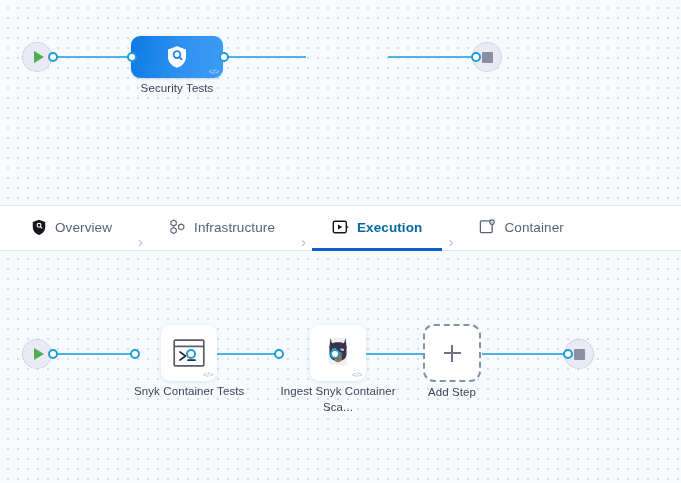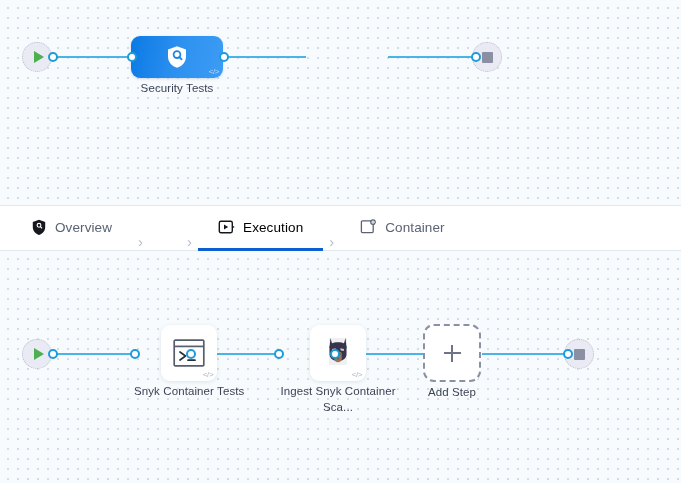--- a/index.html
+++ b/index.html
@@ -188,21 +188,21 @@
     height: 46px;
     padding: 0 4px;
     position: relative;
     cursor: pointer;
   }
   .tab-label {
     font-size: 13.5px;
     color: #5a6274;
     letter-spacing: 0.1px;
   }
-  .tab.active .tab-label { color: #000000; font-weight: normal; }
+  .tab.active .tab-label { color: #0369a1; font-weight: bold; }
   .tab.active::after {
     content: "";
     position: absolute;
     left: -16px; right: -16px;
     bottom: -1px;
     height: 3px;
     background: #0b5fd0;
   }
   .tab-icon { display: flex; align-items: center; justify-content: center; width: 17px; height: 17px; }
   .chevron {
@@ -260,20 +260,30 @@
           <path d="M7 0.7 L13.2 3.1 V8 C13.2 12 10.5 14.8 7 15.9 C3.5 14.8 0.8 12 0.8 8 V3.1 Z" fill="#16181d"></path>
           <circle cx="7" cy="6.3" r="1.9" fill="none" stroke="#ffffff" stroke-width="1.1"></circle>
           <line x1="8.4" y1="7.7" x2="9.7" y2="9" stroke="#ffffff" stroke-width="1.1" stroke-linecap="round"></line>
         </svg>
       </span>
       <span class="tab-label">Overview</span>
     </div>
 
     <span class="chevron">›</span>
 
+    <div class="tab">
+      <span class="tab-icon">
+        <svg width="17" height="16" viewBox="0 0 17 16">
+          <path d="M4.6 1.1 L7.2 2.6 V5.6 L4.6 7.1 L2 5.6 V2.6 Z" fill="none" stroke="#5a6274" stroke-width="1.1"></path>
+          <path d="M4.6 8.5 L7.2 10 V13 L4.6 14.5 L2 13 V10 Z" fill="none" stroke="#5a6274" stroke-width="1.1"></path>
+          <path d="M12.2 4.9 L14.8 6.4 V9.4 L12.2 10.9 L9.6 9.4 V6.4 Z" fill="none" stroke="#5a6274" stroke-width="1.1"></path>
+        </svg>
+      </span>
+      <span class="tab-label">Infrastructure</span>
+    </div>
 
     <span class="chevron">›</span>
 
     <div class="tab active">
       <span class="tab-icon">
         <svg width="17" height="16" viewBox="0 0 17 16">
           <rect x="1.3" y="2.3" width="13" height="11.4" rx="1.6" fill="none" stroke="#12161f" stroke-width="1.4"></rect>
           <path d="M6 5.4 L10.2 8 L6 10.6 Z" fill="#12161f"></path>
           <line x1="14.3" y1="8" x2="16.2" y2="8" stroke="#12161f" stroke-width="1.4"></line>
         </svg>

